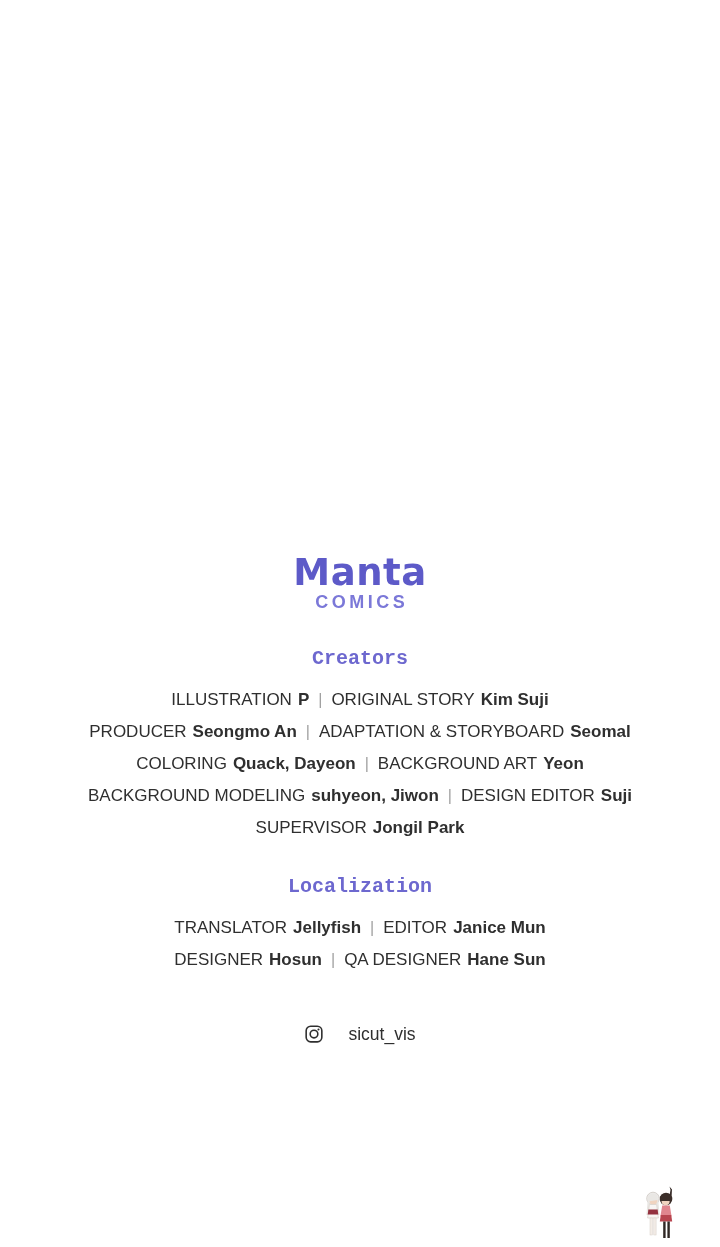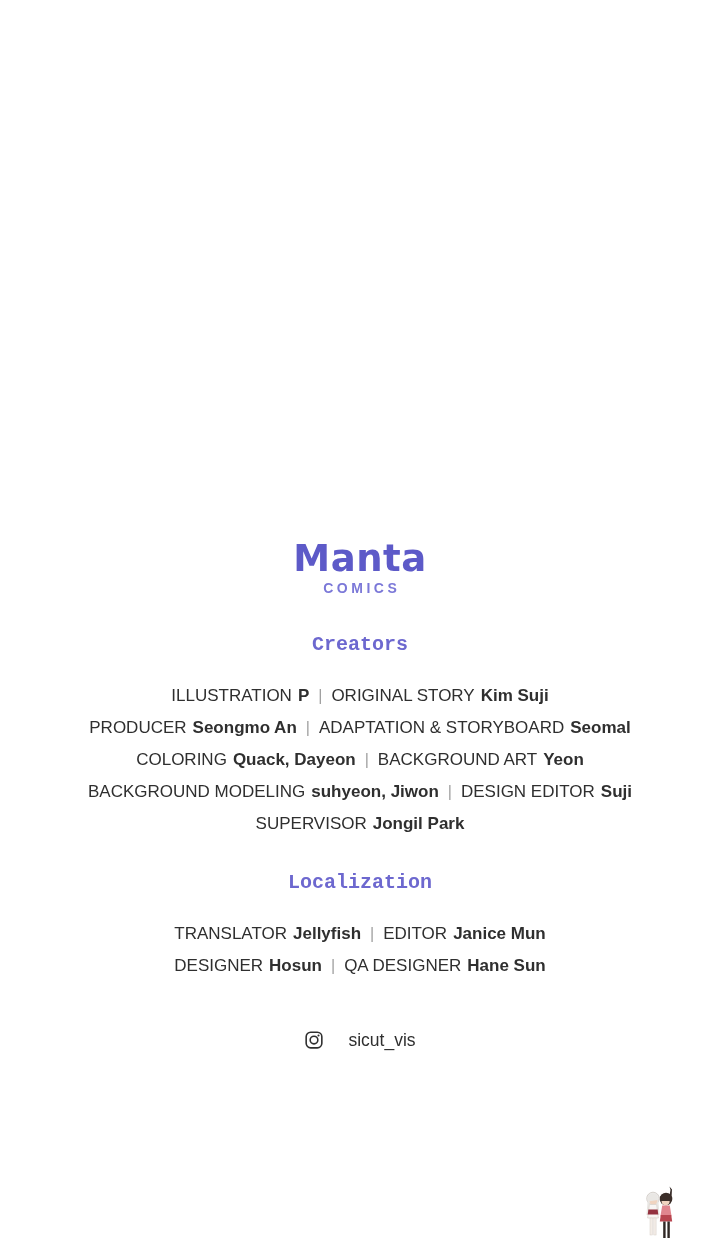--- a/index.html
+++ b/index.html
@@ -7,51 +7,51 @@
     position: relative;
     width: 720px;
     height: 1247px;
     background: var(--bg, #ffffff);
     overflow: hidden;
     font-family: "Liberation Sans", "DejaVu Sans", sans-serif;
     color: var(--text, #2f2f2f);
   }
   .content {
     position: absolute;
-    top: 541px;
+    top: 555px;
     left: 0;
     width: 100%;
     text-align: center;
   }
   .logo-brand {
     font-family: "DejaVu Sans", sans-serif;
     font-weight: 800;
     font-size: 37px;
     line-height: 36px;
     letter-spacing: 0.5px;
     color: var(--brand, #5d5ac8);
   }
   .logo-sub {
     margin-top: 3px;
-    font-size: 14px;
+    font-size: 18px;
     line-height: 16px;
     font-weight: 700;
     letter-spacing: 3.5px;
     padding-left: 3.5px;
     color: var(--subtitle, #7b78d8);
   }
   .section-title {
     margin: 36px 0 0 0;
     font-size: 20px;
     line-height: 26px;
     font-weight: 700;
     color: var(--heading, #6d68cf);
     font-family: Liberation Mono, monospace;
   }
-  .section-title + .section-lines { margin-top: 22px; }
+  .section-title + .section-lines { margin-top: 12px; }
   .credit-section + .credit-section .section-title { margin-top: 30px; }
   .credit-line {
     font-size: 17px;
     line-height: 32px;
     white-space: nowrap;
     color: var(--text, #2f2f2f);
   }
   .credit-role { font-weight: 400; margin-right: 6px; }
   .credit-name { font-weight: 700; }
   .credit-sep {

